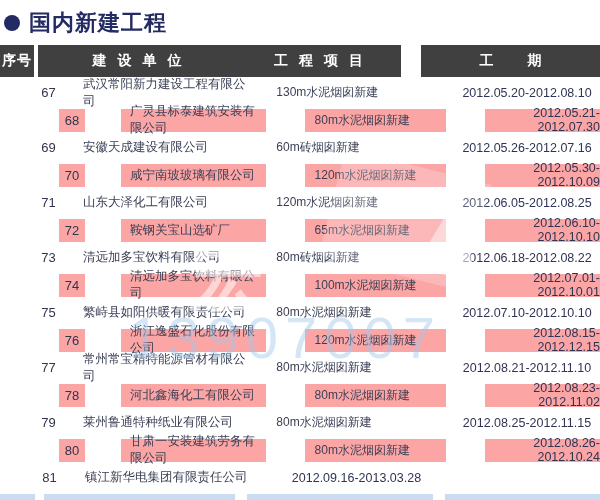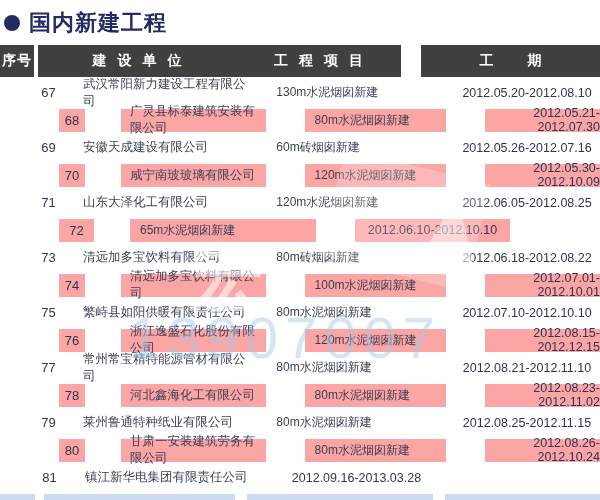--- a/index.html
+++ b/index.html
@@ -133,20 +133,21 @@
 
   <div class="row">
     <div class="cell c-no">71</div>
     <div class="cell c-company">山东大泽化工有限公司</div>
     <div class="cell c-project">120m水泥烟囱新建</div>
     <div class="cell c-period">2012.06.05-2012.08.25</div>
   </div>
 
   <div class="row alt">
     <div class="cell c-no">72</div>
+    <div class="cell c-company">鞍钢关宝山选矿厂</div>
     <div class="cell c-project">65m水泥烟囱新建</div>
     <div class="cell c-period">2012.06.10-2012.10.10</div>
   </div>
 
   <div class="row">
     <div class="cell c-no">73</div>
     <div class="cell c-company">清远加多宝饮料有限公司</div>
     <div class="cell c-project">80m砖烟囱新建</div>
     <div class="cell c-period">2012.06.18-2012.08.22</div>
   </div>

